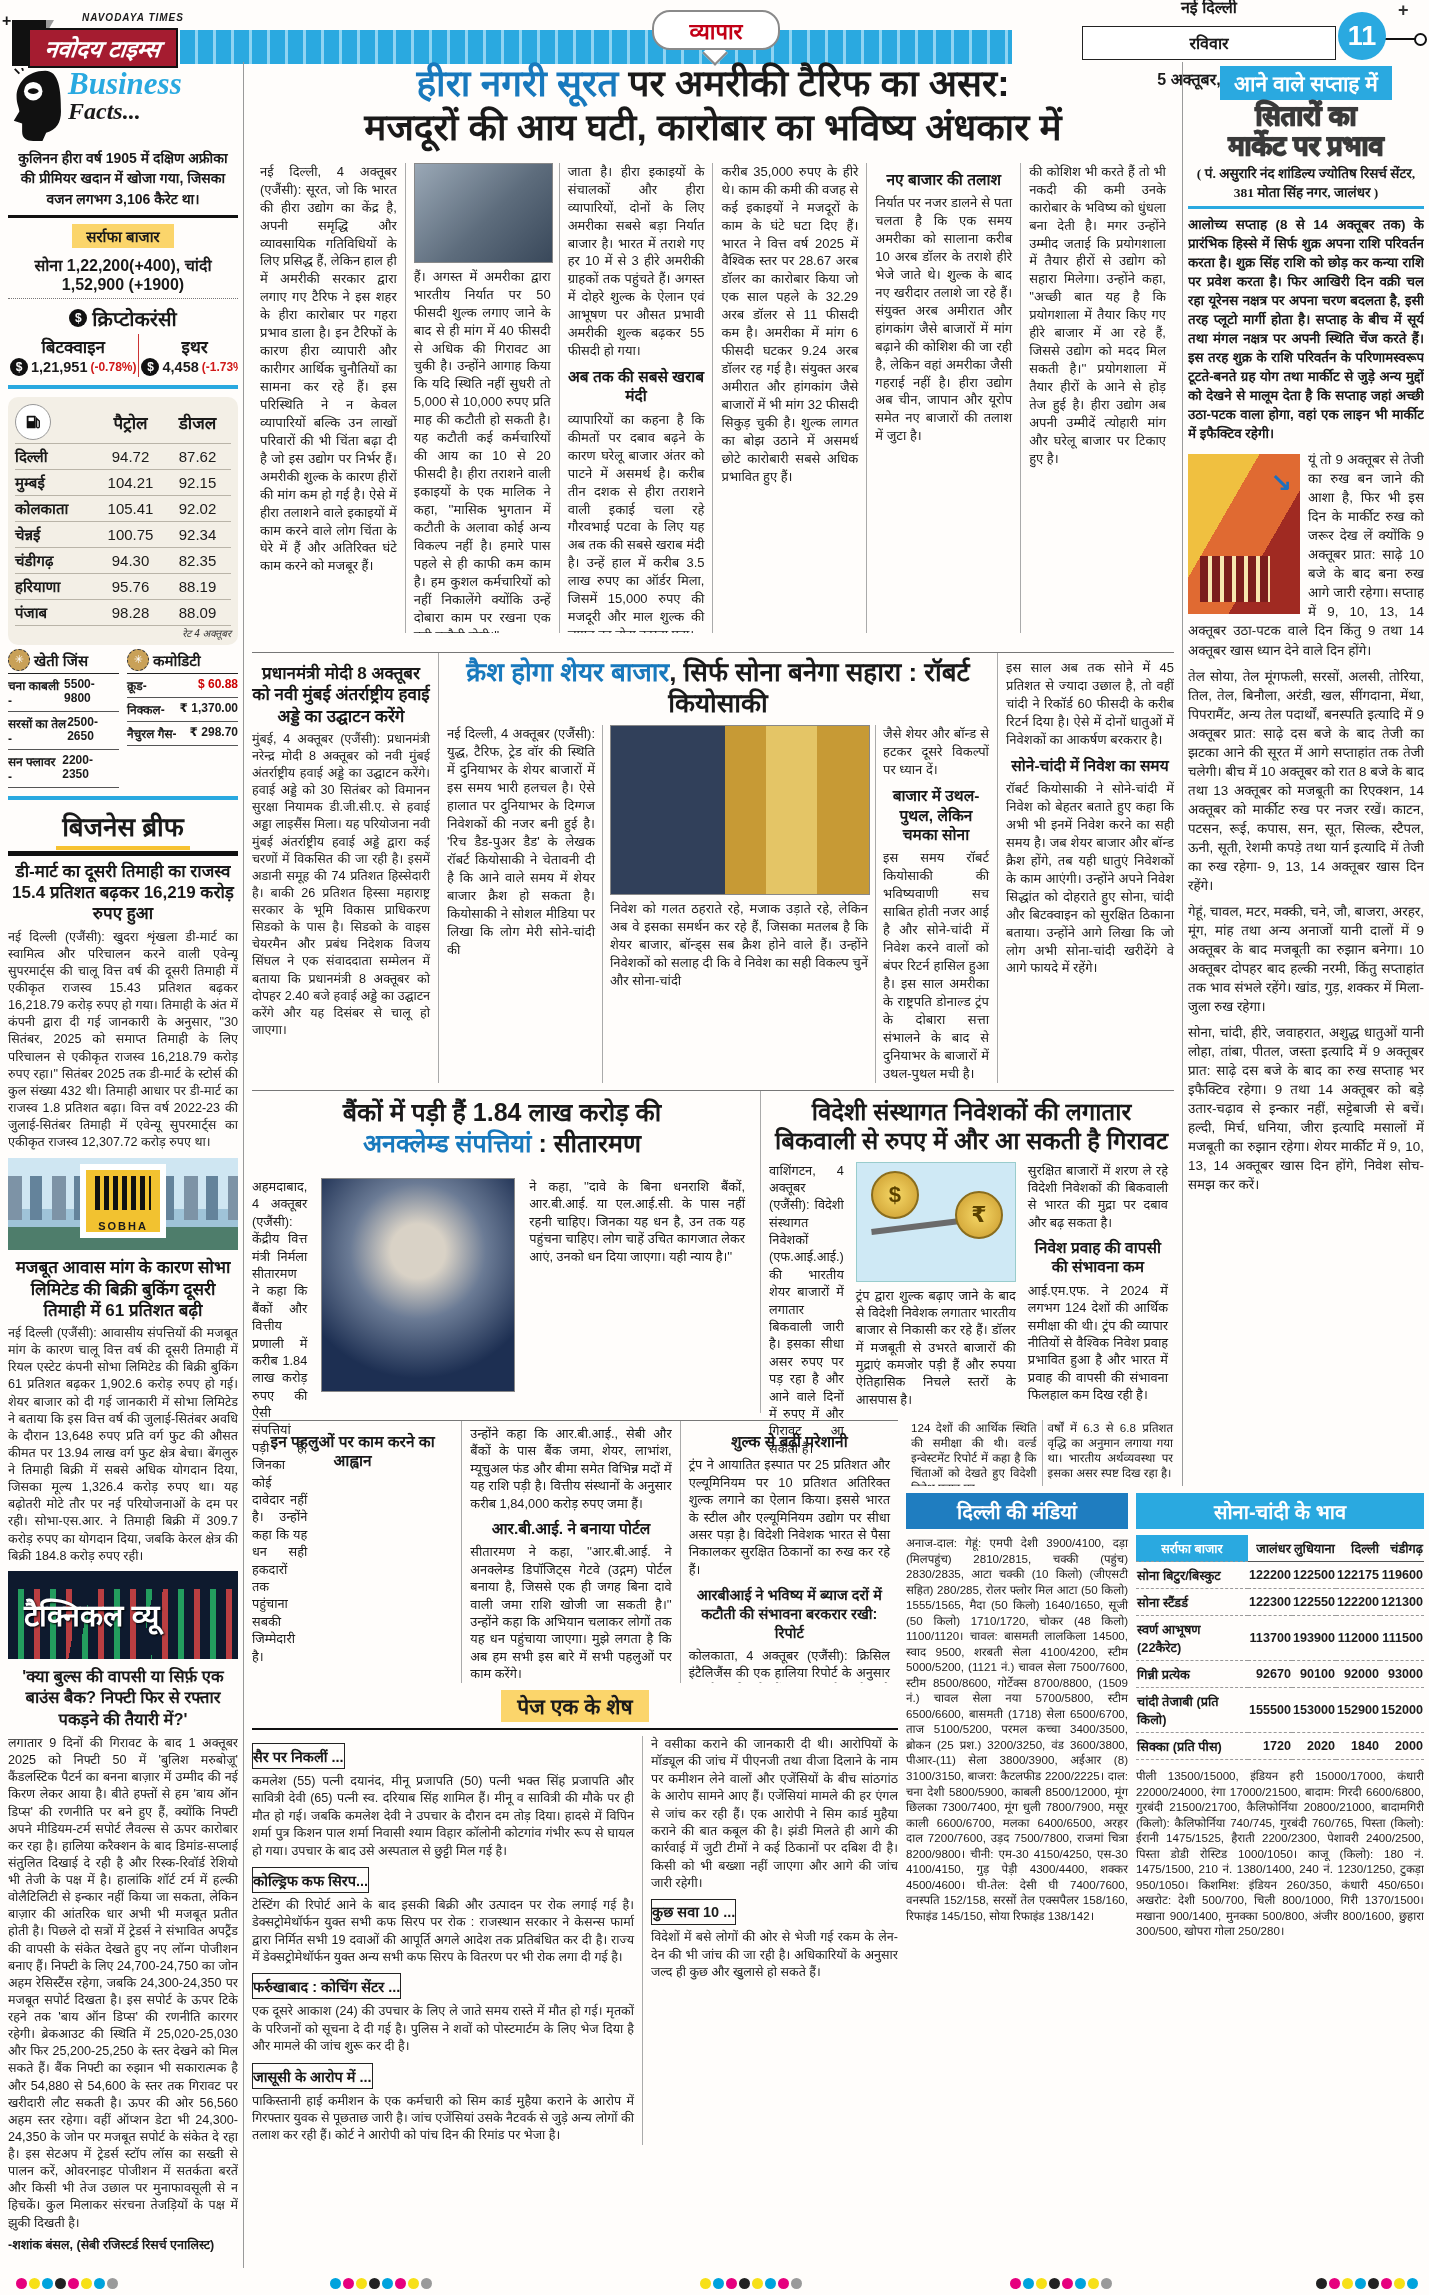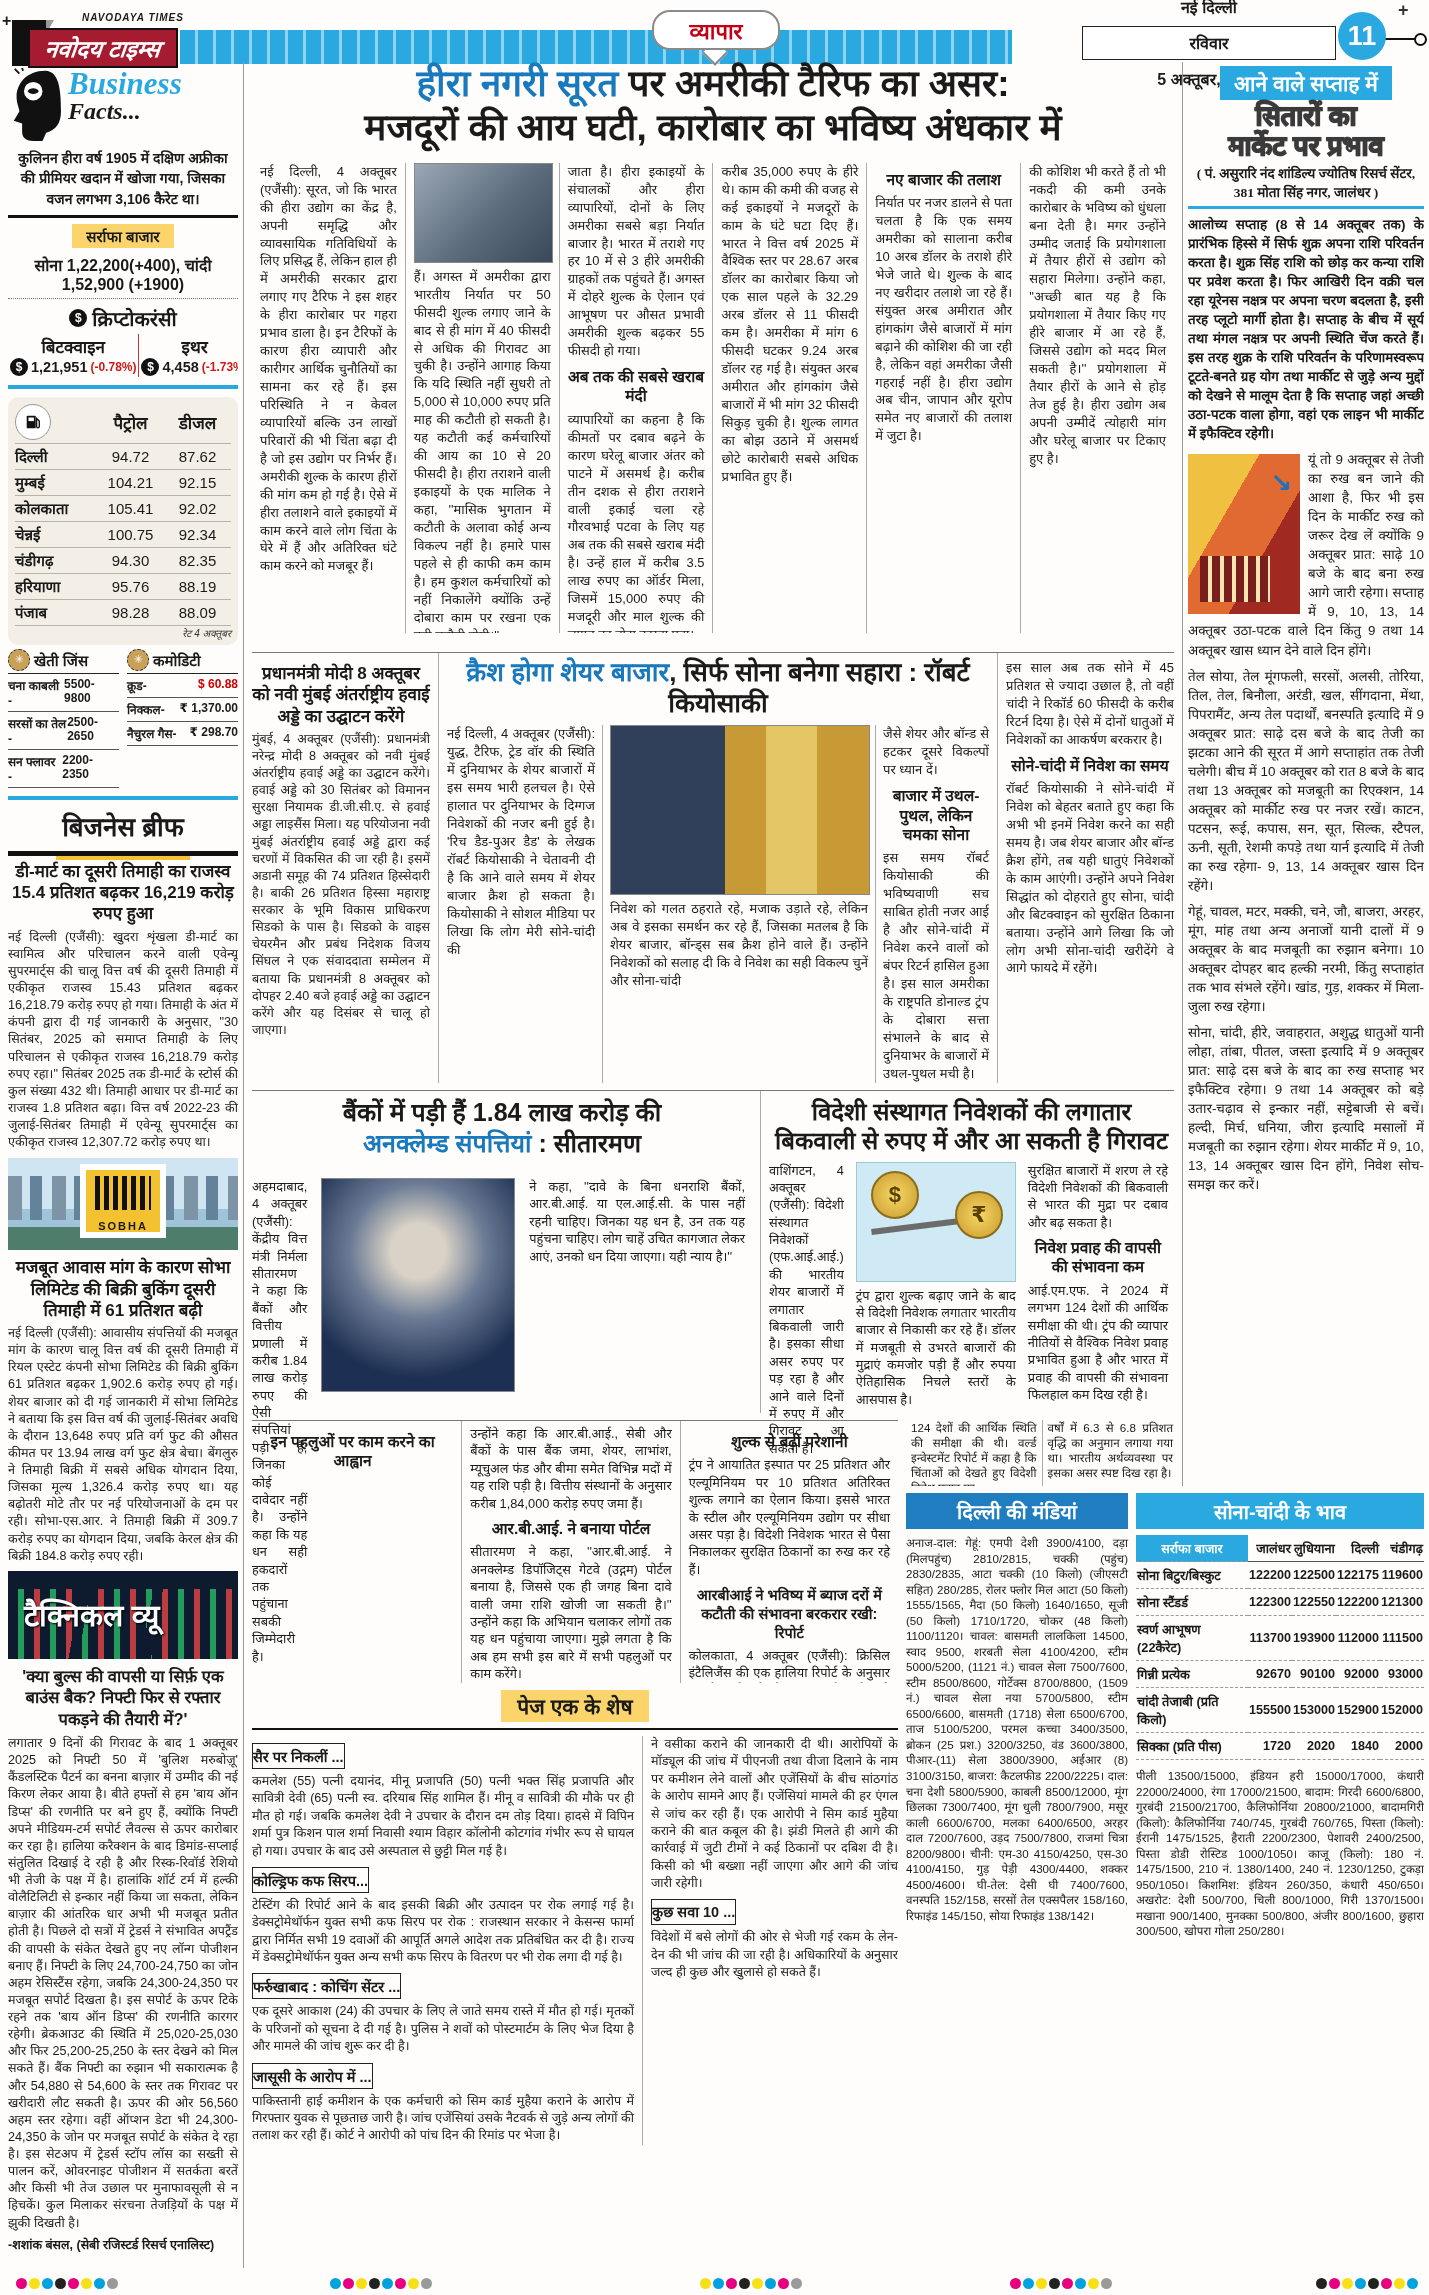--- a/index.html
+++ b/index.html
@@ -57,21 +57,21 @@
   .fuel-city{font-weight:bold;font-size:15px;}
   .fuel-num{font-size:15px;text-align:center;}
   .pump{width:34px;height:34px;border-radius:50%;background:#fff;border:1px solid #999;display:flex;align-items:center;justify-content:center;}
   .fuel-note{font-size:10px;text-align:right;font-style:italic;color:#333;}
   .mini2{display:flex;gap:8px;margin-top:4px;}
   .mini{flex:1;}
   .mini-h{display:flex;align-items:center;gap:4px;font-weight:bold;font-size:15px;border-bottom:1.5px solid #222;padding-bottom:2px;}
   .flower{width:20px;height:20px;border-radius:50%;background:#c9a158;border:1.5px dashed #333;color:#fff;font-size:11px;display:flex;align-items:center;justify-content:center;}
   .mini-row{display:flex;justify-content:space-between;font-size:12px;font-weight:bold;border-bottom:1px solid #555;padding:3px 0;}
   .brief-title{font-size:26px;font-weight:bold;text-align:center;margin-top:4px;}
-  .brief-title span{border-bottom:4px solid #f7c231;padding:0 6px 14px;}
+  .brief-title span{border-bottom:4px solid #f7c231;padding:0 6px 4px;}
   .hr-thick{height:5px;background:#111;margin:7px 0 5px;}
   .story-h{font-weight:bold;font-size:17px;text-align:center;line-height:1.25;margin:4px 0;}
   .story-b{font-size:12.6px;line-height:1.36;}
   .sobha{height:92px;margin:7px 0;position:relative;background:linear-gradient(#cfe6f2 0 55%,#9fc3d8 55% 75%,#4e7d6b 75% 100%);overflow:hidden;}
   .sobha:before{content:"";position:absolute;left:0;right:0;top:18px;height:44px;
      background:repeating-linear-gradient(90deg,#7d93a6 0 14px,transparent 14px 22px,#64839b 22px 34px,transparent 34px 44px);}
   .sobha-tag{position:absolute;left:50%;top:6px;transform:translateX(-50%);width:86px;height:74px;background:#fff;
      display:flex;align-items:center;justify-content:center;}
   .sobha-in{width:74px;height:62px;background:#f2c230;display:flex;flex-direction:column;align-items:center;justify-content:flex-end;
      background-image:repeating-linear-gradient(90deg,#111 0 5px,transparent 5px 9px);background-size:56px 34px;background-position:9px 6px;background-repeat:no-repeat;}

